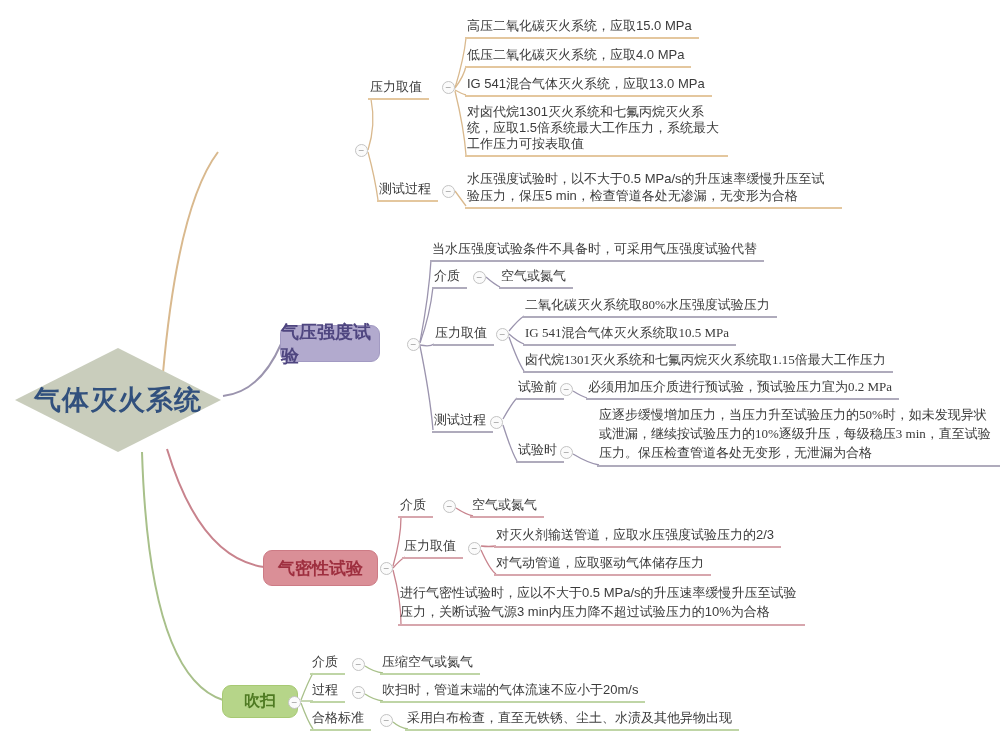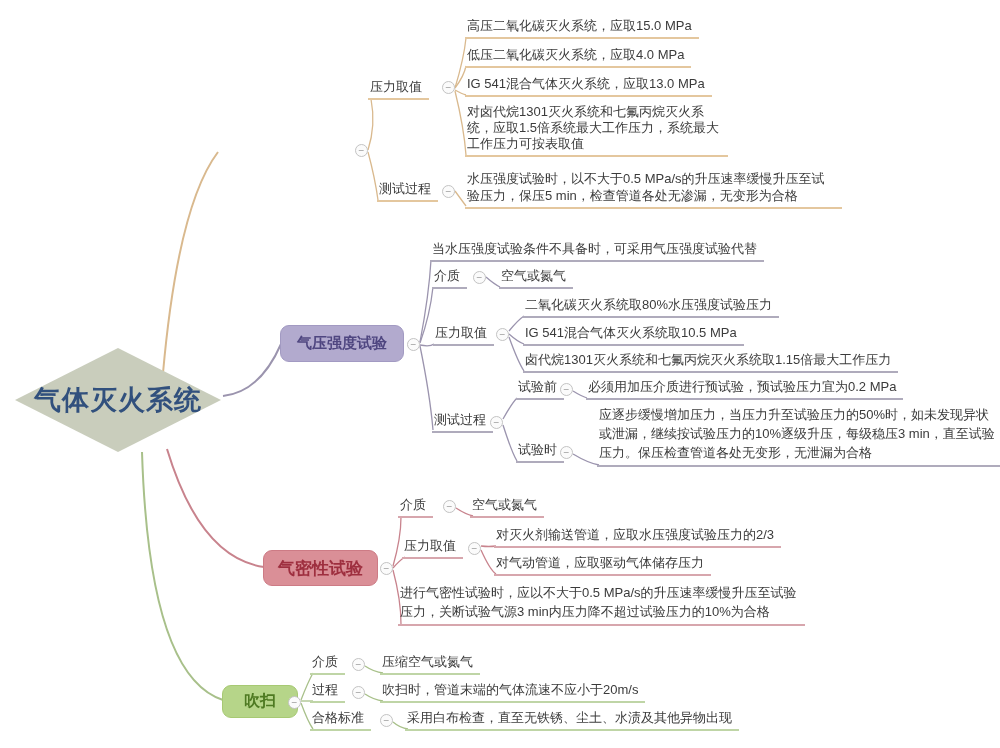--- a/index.html
+++ b/index.html
@@ -4,36 +4,36 @@
 <style>
   html,body{margin:0;padding:0;background:#fff;}
   .canvas{position:relative;width:1000px;height:748px;background:#ffffff;overflow:hidden;
           font-family:"Liberation Sans","DejaVu Sans",sans-serif;}
   svg.links{position:absolute;left:0;top:0;pointer-events:none;}
   
   .node{position:absolute;display:flex;align-items:center;justify-content:center;
         border-radius:9px;font-weight:bold;box-sizing:border-box;cursor:default;}
   .node1{left:218px;top:131px;width:132px;height:38px;background:var(--b1_node);
          border:1px solid #e6a14e;color:var(--b1_text);font-size:18px;}
-  .node2{left:280px;top:325px;width:124px;height:37px;background:var(--b2_node);
-         border:1px solid #a29ac2;color:var(--b2_text);font-size:15px;}
+  .node2{left:280px;top:325px;width:100px;height:37px;background:var(--b2_node);
+         border:1px solid #a29ac2;color:var(--b2_text);font-size:18px;}
   .node3{left:263px;top:550px;width:115px;height:36px;background:var(--b3_node);
          border:1px solid #cd7b85;color:var(--b3_text);font-size:17px;}
   .node4{left:222px;top:685px;width:76px;height:33px;background:var(--b4_node);
          border:1px solid #a7c973;color:var(--b4_text);font-size:16px;}
   .root{position:absolute;left:15px;top:348px;width:206px;height:104px;
         background:var(--root_bg);clip-path:polygon(50% 0,100% 50%,50% 100%,0 50%);
         display:flex;align-items:center;justify-content:center;
         color:var(--root_text);font-size:27px;font-weight:bold;letter-spacing:1px;}
   
   .t{position:absolute;font-size:13px;color:var(--text);line-height:16px;
      padding:0 7px 3px 2px;border-bottom:2px solid;white-space:nowrap;cursor:default;}
   .wrap{white-space:normal;word-break:break-all;}
   .c1{border-color:var(--b1_rule);}
-  .c2{border-color:var(--b2_rule);}
+  .c2{border-color:var(--b2_rule);font-family:Liberation Serif, serif;}
   .c3{border-color:var(--b3_rule);}
   .c4{border-color:var(--b4_rule);}
   
   .ci{position:absolute;width:13px;height:13px;border-radius:50%;box-sizing:border-box;
       border:1px solid #c3c3c3;background:#fbfbfb;color:#9a9a9a;font-size:10px;
       display:flex;align-items:center;justify-content:center;line-height:1;cursor:pointer;}
 </style>
 </head>
 <body>
 

